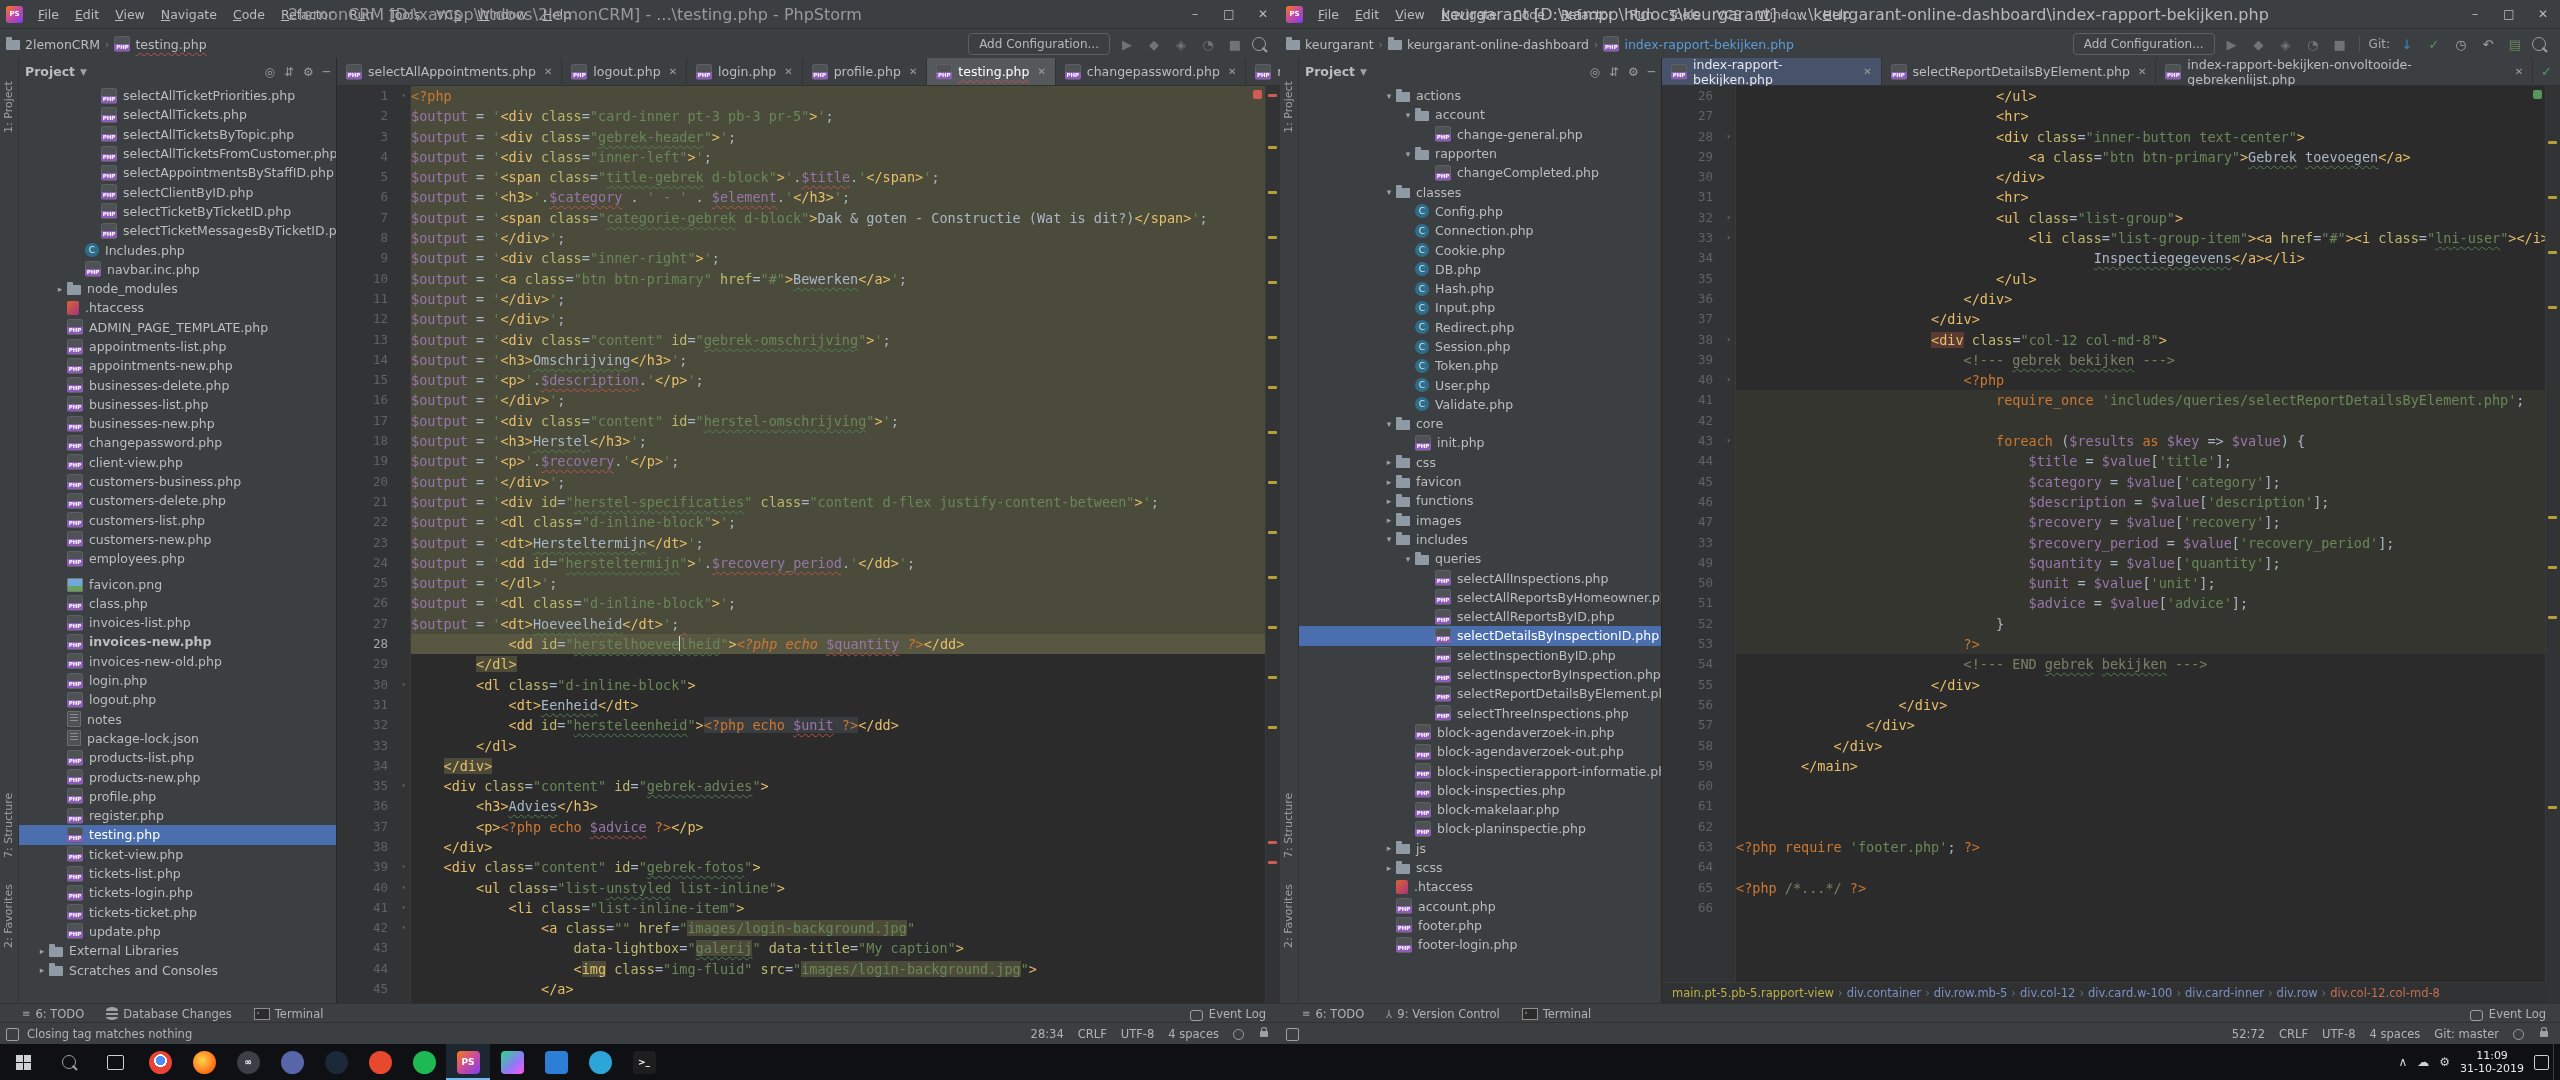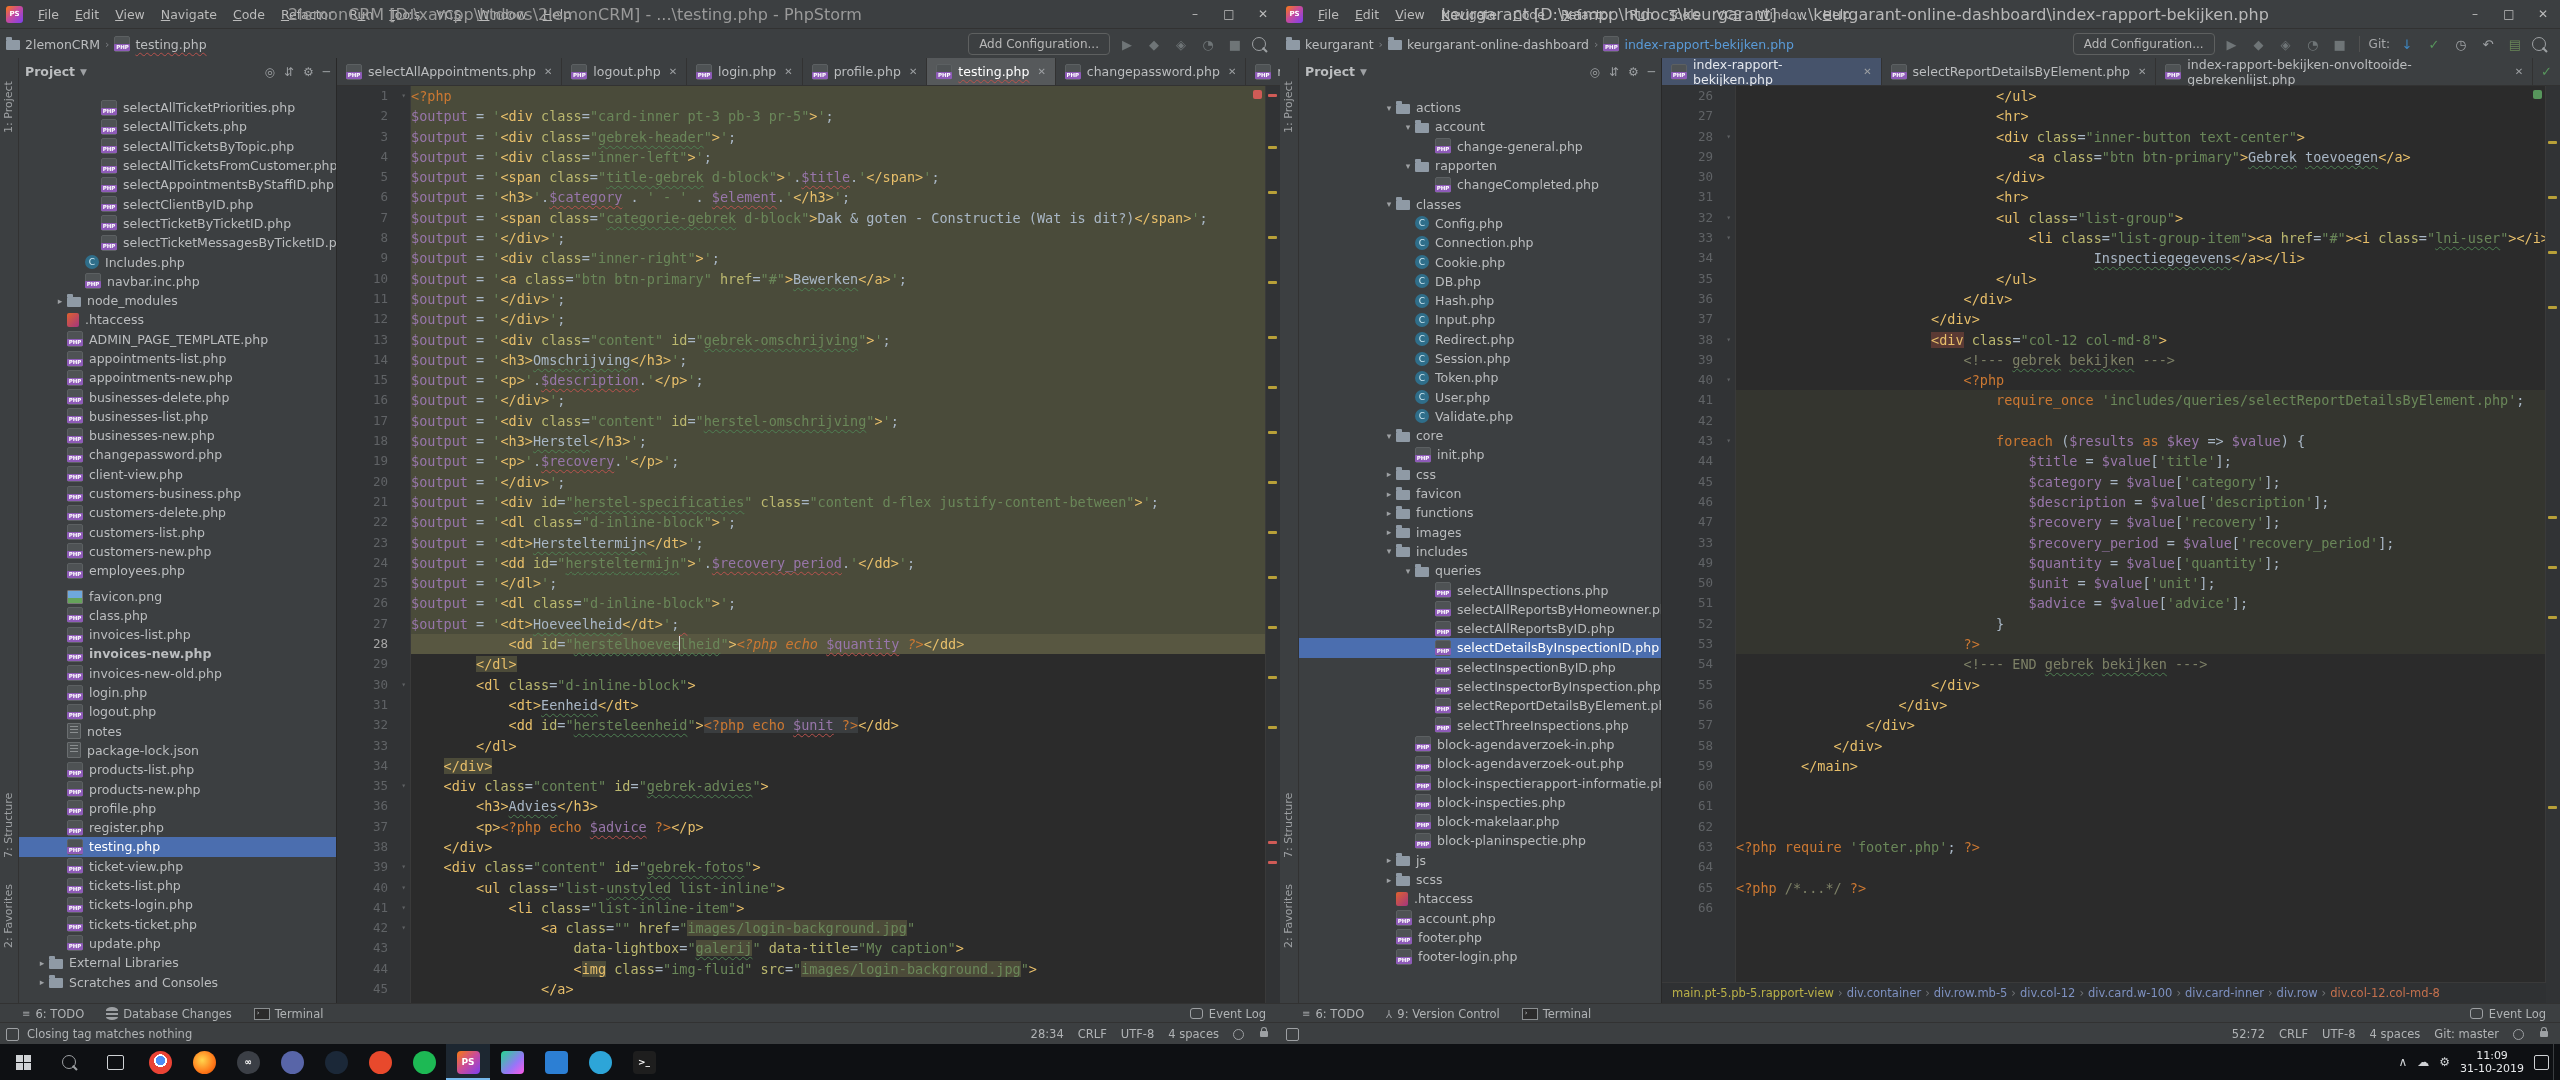--- a/index.html
+++ b/index.html
@@ -32,21 +32,21 @@
   .ticon{font-size:13px;width:20px;text-align:center;}
   .tdivider{width:1px;height:16px;background:#515151;margin:0 2px;}
   .gitlabel{color:#a7a9ab;font-size:12px;}
   .i-search{width:12px;height:12px;border:1.6px solid #9da0a3;border-radius:50%;position:relative;display:inline-block;}
   .i-search::after{content:"";position:absolute;width:6px;height:1.6px;background:#9da0a3;transform:rotate(45deg);left:9px;top:11px;}
   
   .main{position:absolute;top:58px;left:0;right:0;height:945px;display:flex;}
   .lstrip{width:18px;background:#3c3f41;border-right:1px solid #323232;position:relative;flex:none;}
   .vlabel{position:absolute;left:2px;transform-origin:0 0;transform:rotate(-90deg);white-space:nowrap;
     font-size:11px;color:#9da0a3;}
-  .panel{background:#3c3f41;border-right:1px solid #282828;flex:none;display:flex;flex-direction:column;gap:12px;}
+  .panel{background:#3c3f41;border-right:1px solid #282828;flex:none;display:flex;flex-direction:column;}
   #win-left .panel{width:317px;} #win-right .panel{width:362px;}
   .panel-head{height:27px;display:flex;align-items:center;padding:0 6px;flex:none;}
   .panel-title{font-size:12.5px;color:#bbbdbf;font-weight:bold;}
   .panel-chev{color:#9da0a3;font-size:9px;margin-left:5px;}
   .panel-icons{margin-left:auto;display:flex;gap:9px;color:#9da0a3;font-size:12px;}
   .tree{flex:1;overflow:hidden;padding-top:1px;position:relative;}
   .trow{height:19.3px;display:flex;align-items:center;font-size:12.5px;color:#bbbdbf;white-space:nowrap;}
   .trow.sel{background:#4b6eaf;color:#fff;}
   .tarrow{width:14px;flex:none;color:#9da0a3;font-size:9px;text-align:center;}
   .tlabel{margin-left:6px;}
@@ -99,21 +99,21 @@
   .mark{position:absolute;left:2px;width:9px;height:3px;border-radius:1px;}
   .edcrumbs{position:absolute;left:0;right:14px;bottom:0;height:20px;background:#2f3133;border-top:1px solid #3a3a3a;
     display:flex;align-items:center;padding-left:10px;font-size:11.5px;gap:4px;white-space:nowrap;overflow:hidden;}
   .edcrumbs .sep{color:#6f7275;}
   .ed-indicator{position:absolute;top:4px;right:18px;width:9px;height:9px;border-radius:2px;}
   
   .bottombar{position:absolute;left:0;right:0;top:1003px;height:19px;background:#3c3f41;border-top:1px solid #323232;
     display:flex;align-items:center;font-size:11.5px;color:#b0b3b5;}
   .bitem{display:flex;align-items:center;gap:5px;margin-left:22px;}
   .bitem .bic{color:#9da0a3;font-size:10px;}
-  .eventlog{margin-left:auto;margin-right:14px;display:flex;align-items:center;gap:6px;}
+  .eventlog{margin-left:auto;margin-right:14px;display:flex;align-items:flex-end;gap:6px;}
   .statusbar{position:absolute;left:0;right:0;top:1022px;height:22px;background:#3c3f41;border-top:1px solid #323232;
     display:flex;align-items:center;font-size:11.5px;color:#b0b3b5;}
   .stat-msg{margin-left:8px;display:flex;align-items:center;gap:7px;}
   .stat-right{margin-left:auto;display:flex;align-items:center;gap:14px;margin-right:12px;}
   .twtoggle{width:11px;height:11px;border:1.4px solid #9da0a3;border-radius:2px;margin-left:6px;}
   
   #taskbar{position:absolute;left:0;top:1044px;width:2560px;height:36px;background:#0e1013;display:flex;align-items:stretch;z-index:5;}
   .tb-btn{width:46px;display:flex;align-items:center;justify-content:center;flex:none;}
   .tb-app{width:44px;display:flex;align-items:center;justify-content:center;flex:none;position:relative;}
   .tb-app.active{background:rgba(119,185,237,.14);box-shadow:inset 0 -2px 0 #76b9ed;}

